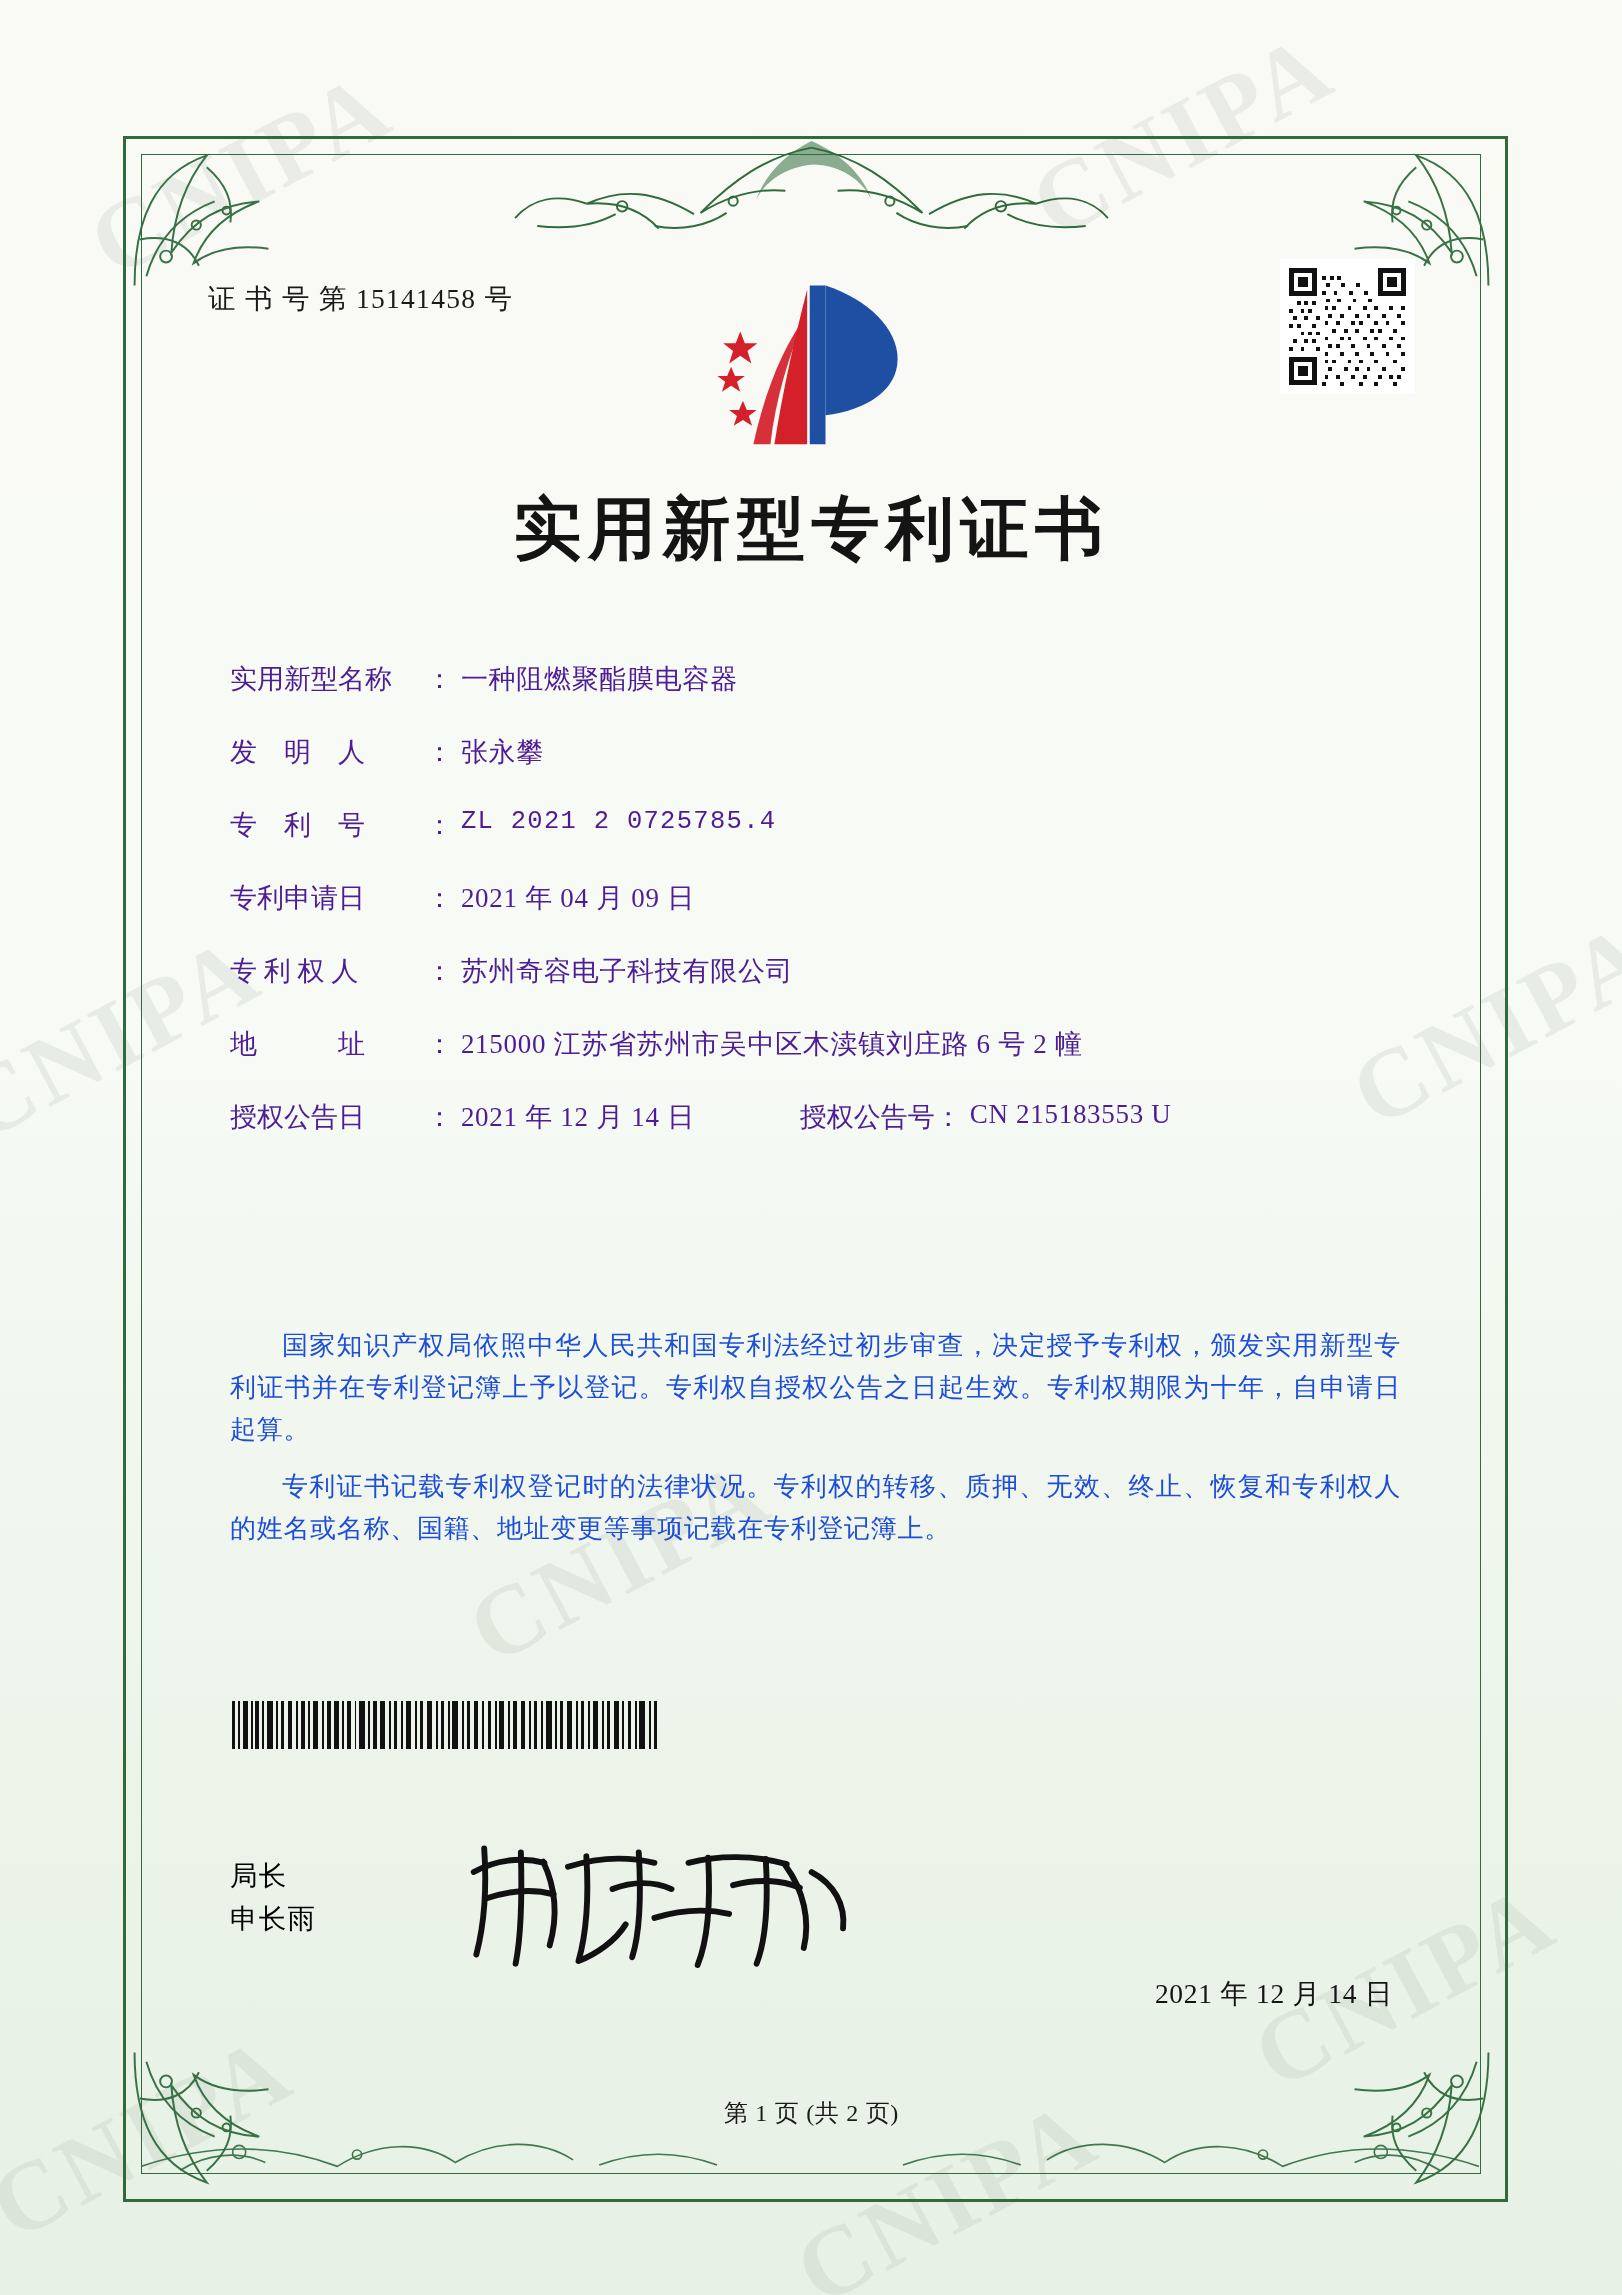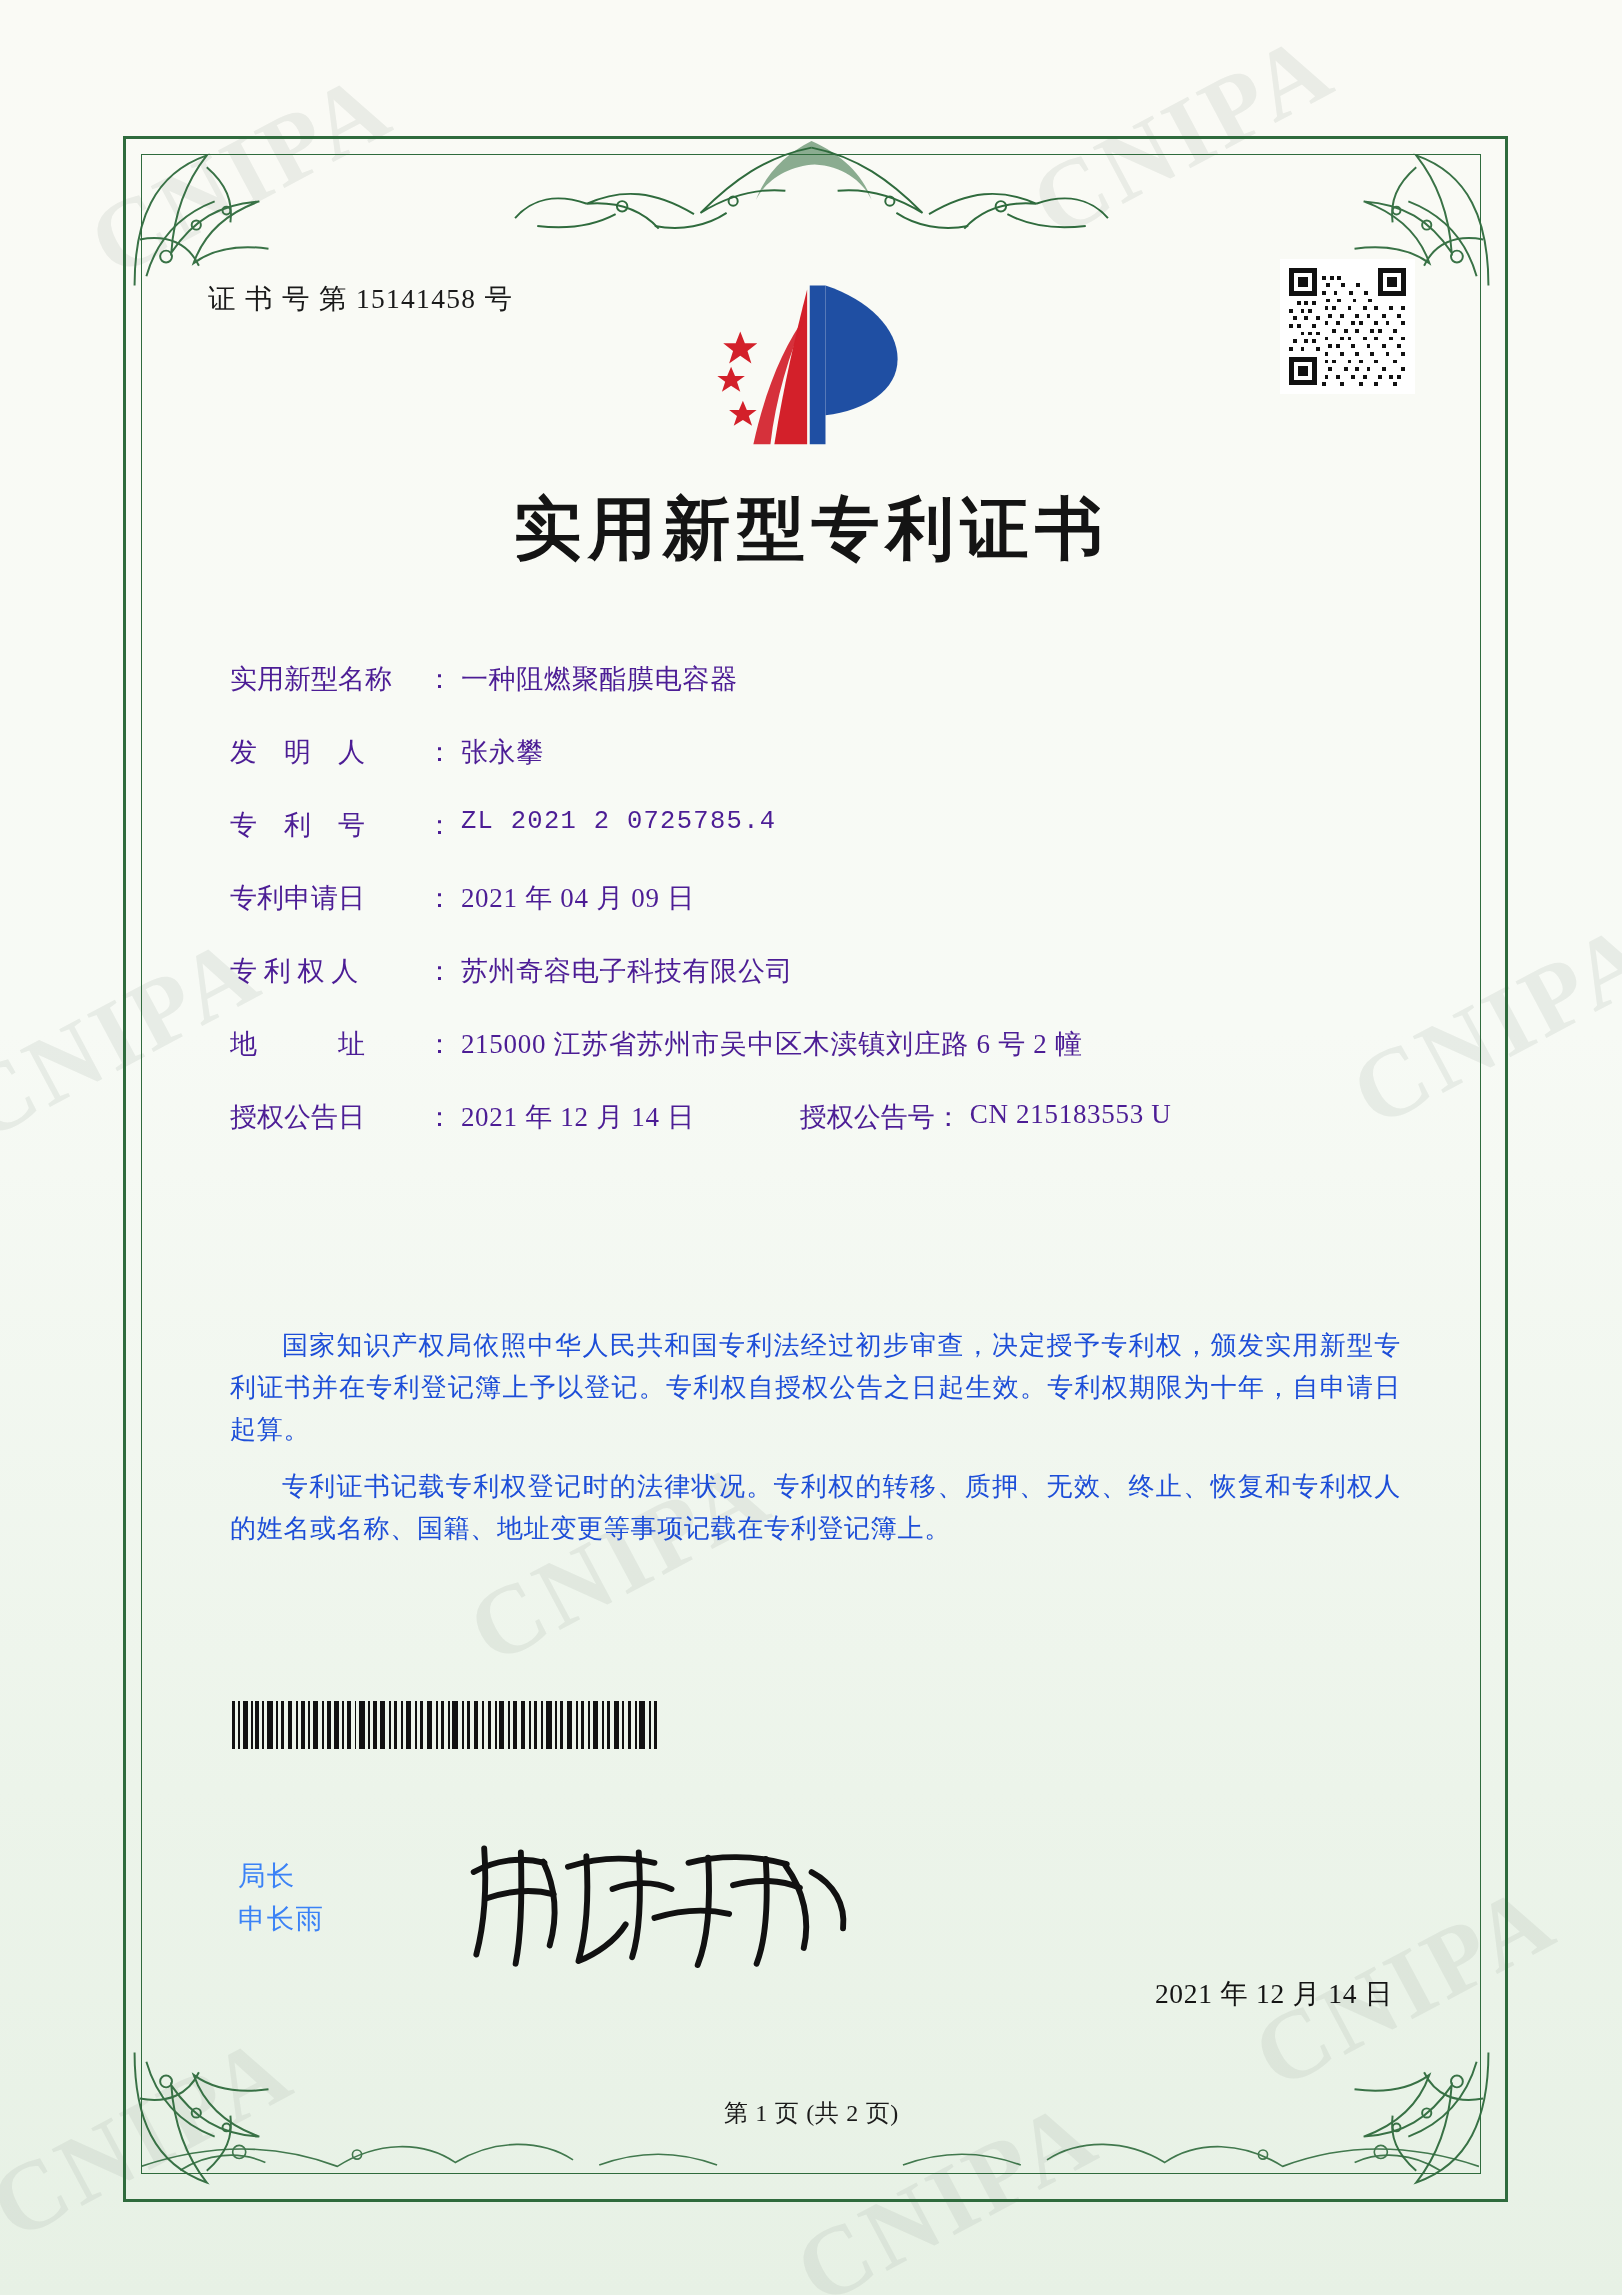--- a/index.html
+++ b/index.html
@@ -190,25 +190,25 @@
     position: absolute;
     left: 230px;
     top: 1701px;
     width: 432px;
     height: 48px;
   }
 
   
   .sig-labels {
     position: absolute;
-    left: 238px;
+    left: 230px;
     top: 1855px;
     font-size: 27.5px;
     line-height: 1.55;
-    color: #3b82f6;
+    color: #000000;
     letter-spacing: 1.3px;
   }
   .signature {
     position: absolute;
     left: 458px;
     top: 1826px;
     width: 406px;
     height: 151px;
   }
   .sig-date {

